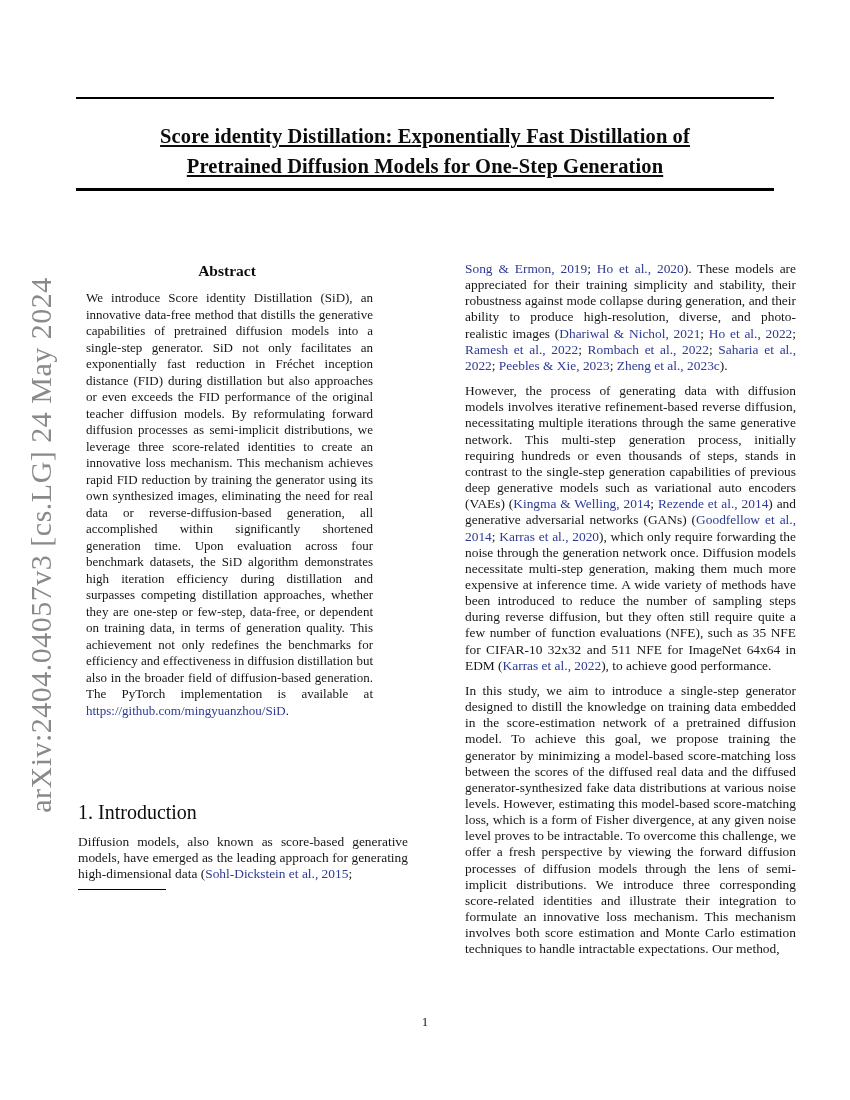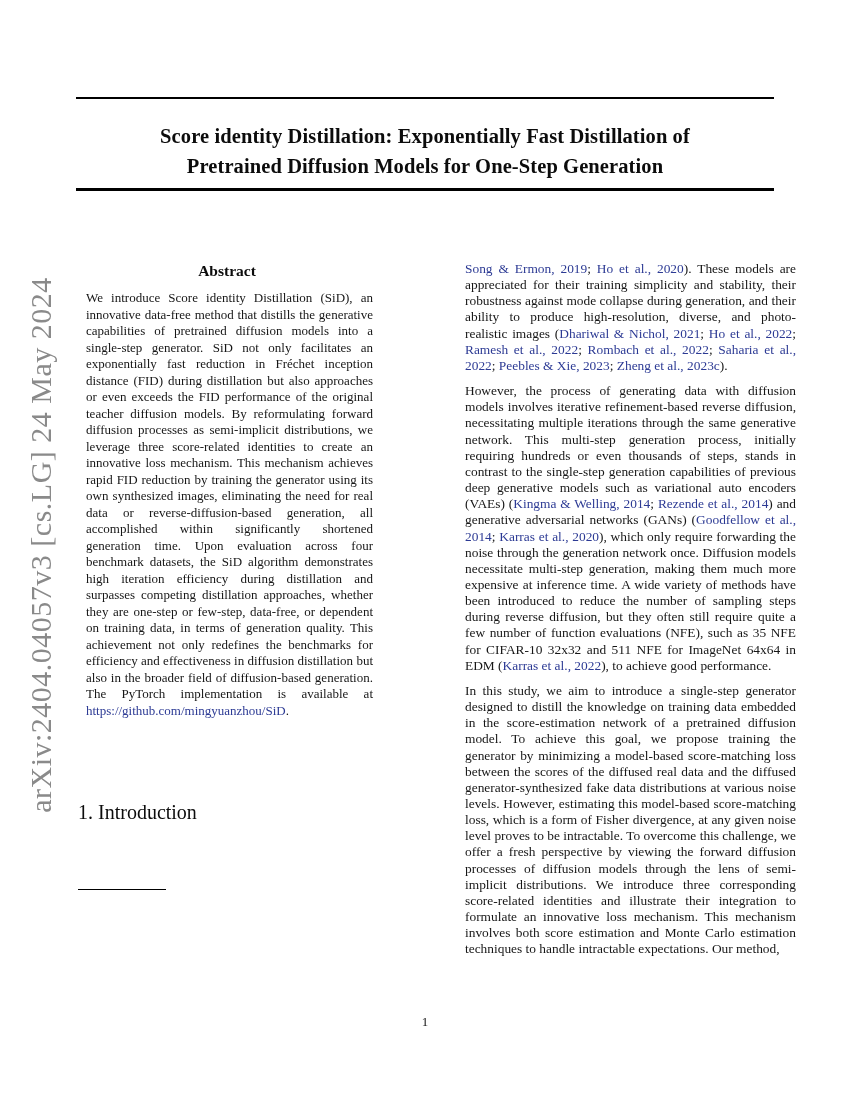--- a/index.html
+++ b/index.html
@@ -18,21 +18,21 @@
     overflow:hidden;
   }
   .rule{position:absolute;background:var(--rule);}
   .rule-top{left:76px;top:97px;width:698px;height:1.6px;}
   .rule-mid{left:76px;top:188px;width:698px;height:2.8px;}
   .fn-rule{left:78px;top:889px;width:88px;height:1px;}
 
   .title-block{
     position:absolute;left:0;top:121px;width:850px;
     text-align:center;font-weight:bold;font-size:20.5px;line-height:30px;
-    color:#0c0c0c;letter-spacing:.1px;
+    color:#0c0c0c;letter-spacing:.1px;text-decoration:underline;
   }
   .authors{
     position:absolute;left:0;top:219px;width:850px;
     text-align:center;font-weight:bold;font-size:14px;color:#0c0c0c;
   }
   .authors .seg-sup{font-weight:normal;}
 
   .col-left{position:absolute;left:62px;top:262px;width:330px;}
   .abstract-heading{
     text-align:center;font-weight:bold;font-size:15.5px;color:#0c0c0c;
@@ -92,20 +92,21 @@
   <div class="rule rule-mid"></div>
 
 
   <div class="col-left">
     <div class="abstract-heading">Abstract</div>
     <div class="abstract-body"><span>We introduce Score identity Distillation (SiD), an innovative data-free method that distills the generative capabilities of pretrained diffusion models into a single-step generator. SiD not only facilitates an exponentially fast reduction in Fréchet inception distance (FID) during distillation but also approaches or even exceeds the FID performance of the original teacher diffusion models. By reformulating forward diffusion processes as semi-implicit distributions, we leverage three score-related identities to create an innovative loss mechanism. This mechanism achieves rapid FID reduction by training the generator using its own synthesized images, eliminating the need for real data or reverse-diffusion-based generation, all accomplished within significantly shortened generation time. Upon evaluation across four benchmark datasets, the SiD algorithm demonstrates high iteration efficiency during distillation and surpasses competing distillation approaches, whether they are one-step or few-step, data-free, or dependent on training data, in terms of generation quality. This achievement not only redefines the benchmarks for efficiency and effectiveness in diffusion distillation but also in the broader field of diffusion-based generation. The PyTorch implementation is available at </span><span class="seg-link">https://github.com/mingyuanzhou/SiD</span><span>.</span></div>
   </div>
 
   <div class="intro-block">
     <div class="section-heading">1. Introduction</div>
+    <div class="body-par"><span>Diffusion models, also known as score-based generative models, have emerged as the leading approach for generating high-dimensional data (</span><span class="seg-link">Sohl-Dickstein et al., 2015</span><span>;</span></div>
   </div>
 
   <div class="rule fn-rule"></div>
 
   <div class="col-right">
     <div class="body-par"><span class="seg-link">Song &amp; Ermon, 2019</span><span>; </span><span class="seg-link">Ho et al., 2020</span><span>). These models are appreciated for their training simplicity and stability, their robustness against mode collapse during generation, and their ability to produce high-resolution, diverse, and photo-realistic images (</span><span class="seg-link">Dhariwal &amp; Nichol, 2021</span><span>; </span><span class="seg-link">Ho et al., 2022</span><span>; </span><span class="seg-link">Ramesh et al., 2022</span><span>; </span><span class="seg-link">Rombach et al., 2022</span><span>; </span><span class="seg-link">Saharia et al., 2022</span><span>; </span><span class="seg-link">Peebles &amp; Xie, 2023</span><span>; </span><span class="seg-link">Zheng et al., 2023c</span><span>).</span></div>
     <div class="body-par"><span>However, the process of generating data with diffusion models involves iterative refinement-based reverse diffusion, necessitating multiple iterations through the same generative network. This multi-step generation process, initially requiring hundreds or even thousands of steps, stands in contrast to the single-step generation capabilities of previous deep generative models such as variational auto encoders (VAEs) (</span><span class="seg-link">Kingma &amp; Welling, 2014</span><span>; </span><span class="seg-link">Rezende et al., 2014</span><span>) and generative adversarial networks (GANs) (</span><span class="seg-link">Goodfellow et al., 2014</span><span>; </span><span class="seg-link">Karras et al., 2020</span><span>), which only require forwarding the noise through the generation network once. Diffusion models necessitate multi-step generation, making them much more expensive at inference time. A wide variety of methods have been introduced to reduce the number of sampling steps during reverse diffusion, but they often still require quite a few number of function evaluations (NFE), such as 35 NFE for CIFAR-10 32x32 and 511 NFE for ImageNet 64x64 in EDM (</span><span class="seg-link">Karras et al., 2022</span><span>), to achieve good performance.</span></div>
     <div class="body-par"><span>In this study, we aim to introduce a single-step generator designed to distill the knowledge on training data embedded in the score-estimation network of a pretrained diffusion model. To achieve this goal, we propose training the generator by minimizing a model-based score-matching loss between the scores of the diffused real data and the diffused generator-synthesized fake data distributions at various noise levels. However, estimating this model-based score-matching loss, which is a form of Fisher divergence, at any given noise level proves to be intractable. To overcome this challenge, we offer a fresh perspective by viewing the forward diffusion processes of diffusion models through the lens of semi-implicit distributions. We introduce three corresponding score-related identities and illustrate their integration to formulate an innovative loss mechanism. This mechanism involves both score estimation and Monte Carlo estimation techniques to handle intractable expectations. Our method,</span></div>
   </div>
 

